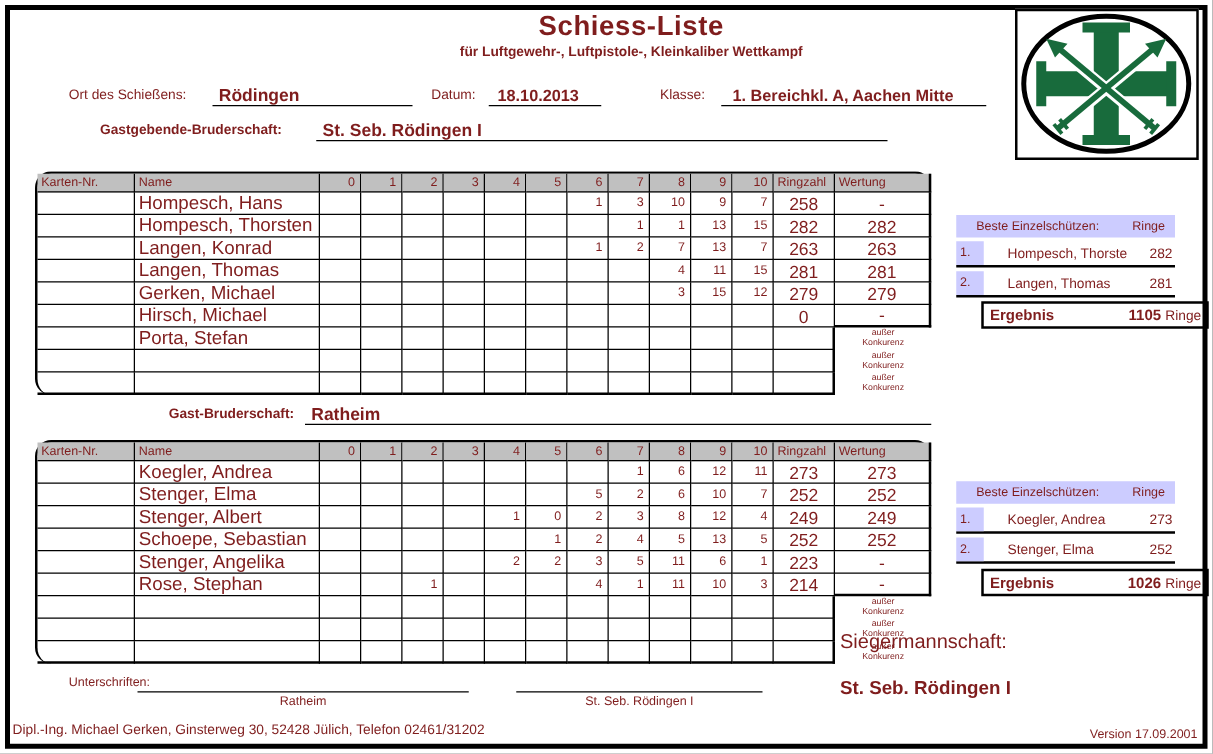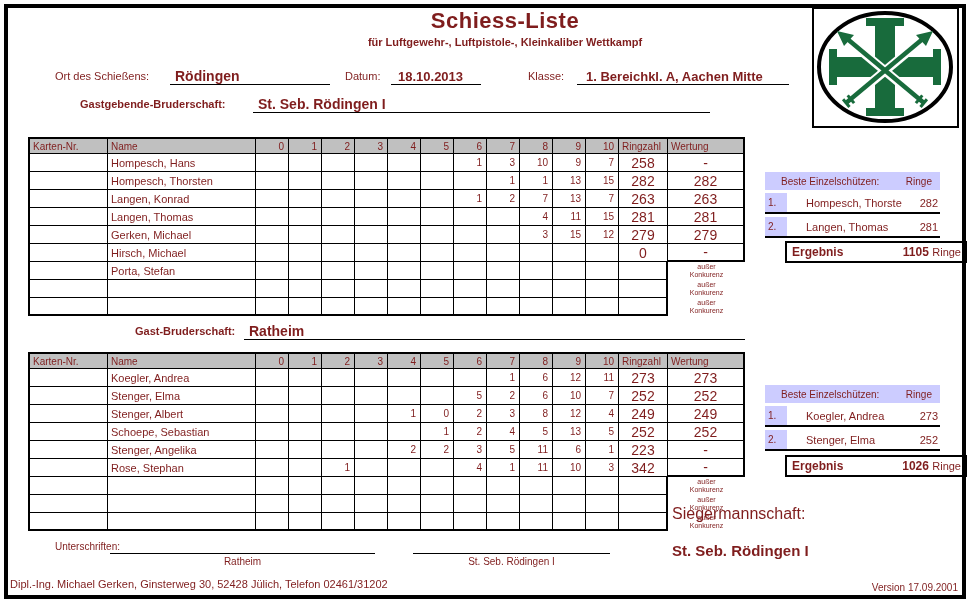--- a/index.html
+++ b/index.html
@@ -11,28 +11,28 @@
   .subtitle{font-size:11px;font-weight:bold;text-align:center;}
   .lbl{font-size:11px;white-space:nowrap;}
   .bold{font-weight:bold;}
   .fld{border-bottom:1px solid #000;display:flex;align-items:flex-end;box-sizing:border-box;}
   .val{font-weight:bold;white-space:nowrap;}
 
   
   .tbl{position:absolute;display:grid;
        grid-template-columns:78px 148px repeat(11,33px) 49px 77px;
        grid-template-rows:15px repeat(9,18px);
-       border-top:2px solid #000;border-left:2px solid #000;}
+       border-top:2px solid #000;border-left:2px solid #000;border-radius:13px;}
   .cell{border-right:1px solid #000;border-bottom:1px solid #000;box-sizing:border-box;
         display:flex;align-items:center;font-size:10px;overflow:hidden;white-space:nowrap;}
   .hd{background:#c0c0c0;}
   .al{justify-content:flex-start;padding-left:3px;}
   .ar{justify-content:flex-end;padding-right:4px;}
   .ac{justify-content:center;}
-  .nmv{font-size:11px;}
+  .nmv{font-size:15px;}
   .big{font-size:14px;}
   .wt{border-right-width:2px;}
   .rr{border-right-width:2px;}
   .bb{border-bottom-width:2px;}
   .ak{border:none;flex-direction:column;justify-content:center;font-size:7px;line-height:8px;text-align:center;}
 
   
   .panel{width:175px;}
   .phead{background:#ccccff;height:18px;display:flex;align-items:center;justify-content:space-between;
          padding:0 8px 0 16px;font-size:10px;}
@@ -372,21 +372,21 @@
       <div class="cell ar"></div>
       <div class="cell ar">1</div>
       <div class="cell ar"></div>
       <div class="cell ar"></div>
       <div class="cell ar"></div>
       <div class="cell ar">4</div>
       <div class="cell ar">1</div>
       <div class="cell ar">11</div>
       <div class="cell ar">10</div>
       <div class="cell ar">3</div>
-      <div class="cell ac big">342</div>
+      <div class="cell ac big">214</div>
       <div class="cell ac big wt bb">-</div>
       <div class="cell al"></div>
       <div class="cell al nmv"></div>
       <div class="cell ar"></div>
       <div class="cell ar"></div>
       <div class="cell ar"></div>
       <div class="cell ar"></div>
       <div class="cell ar"></div>
       <div class="cell ar"></div>
       <div class="cell ar"></div>

